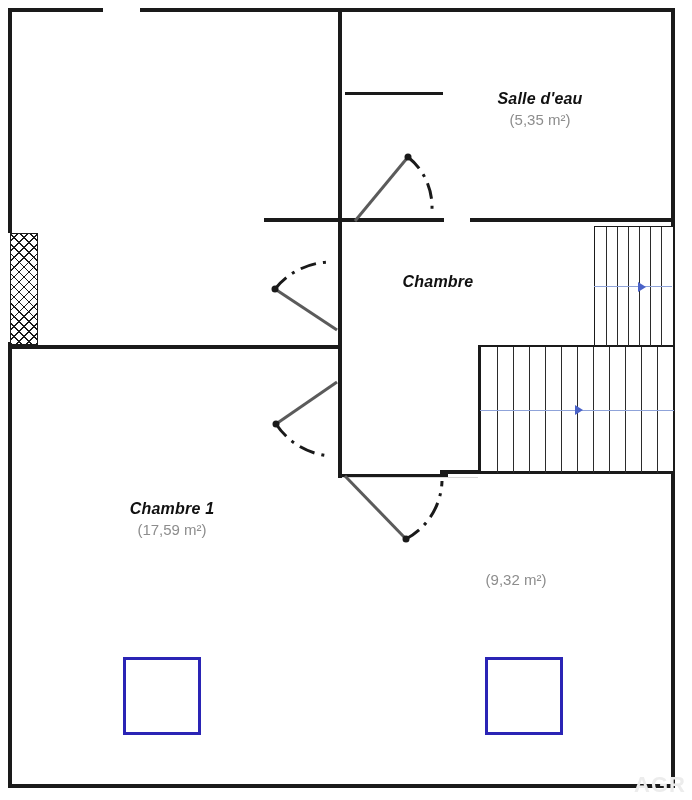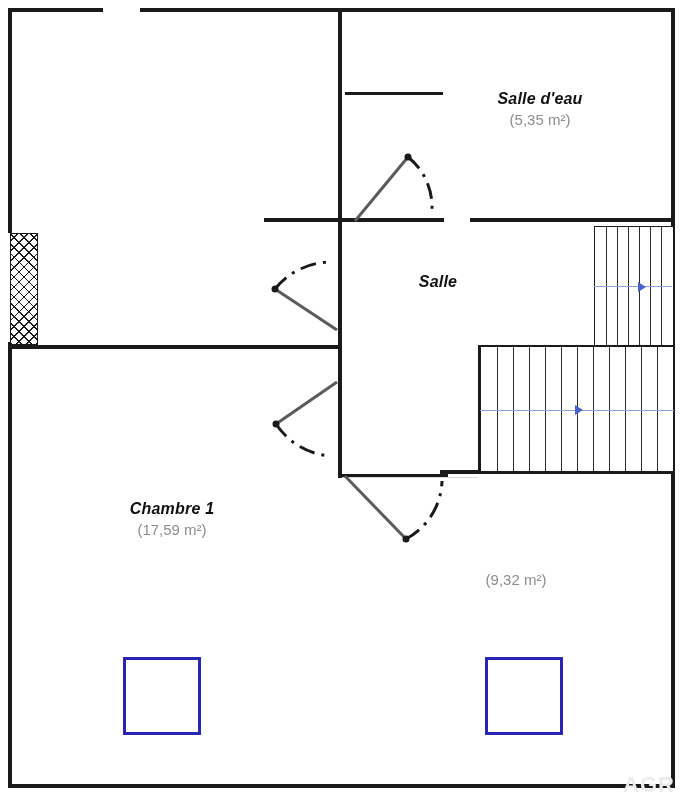--- a/index.html
+++ b/index.html
@@ -89,21 +89,21 @@
   svg.doors {
     position: absolute;
     left: 0; top: 0;
     width: 692px;
     height: 800px;
     overflow: visible;
     pointer-events: none;
   }
   .watermark {
     position: absolute;
-    right: 17px;
+    right: 6px;
     bottom: 2px;
     font-size: 22px;
     font-weight: bold;
     color: #ececec;
     letter-spacing: 1px;
   }
 </style>
 </head>
 <body>
 
@@ -195,21 +195,21 @@
   <div class="window-gap" style="left:548px; top:660px; width:12px; height:10px;"></div>
   <div class="window-gap" style="left:548px; top:722px; width:12px; height:10px;"></div>
 
 
   <div class="room-label" style="left:432px; top:88px; width:216px;">
     <div class="room-name">Salle d'eau</div>
     <div class="room-area">(5,35 m²)</div>
   </div>
 
   <div class="room-label" style="left:330px; top:271px; width:216px;">
-    <div class="room-name">Salle</div>
+    <div class="room-name">Chambre</div>
   </div>
 
   <div class="room-label" style="left:64px; top:498px; width:216px;">
     <div class="room-name">Chambre 1</div>
     <div class="room-area">(17,59 m²)</div>
   </div>
 
   <div class="room-label" style="left:408px; top:570px; width:216px;">
     <div class="room-area">(9,32 m²)</div>
   </div>

